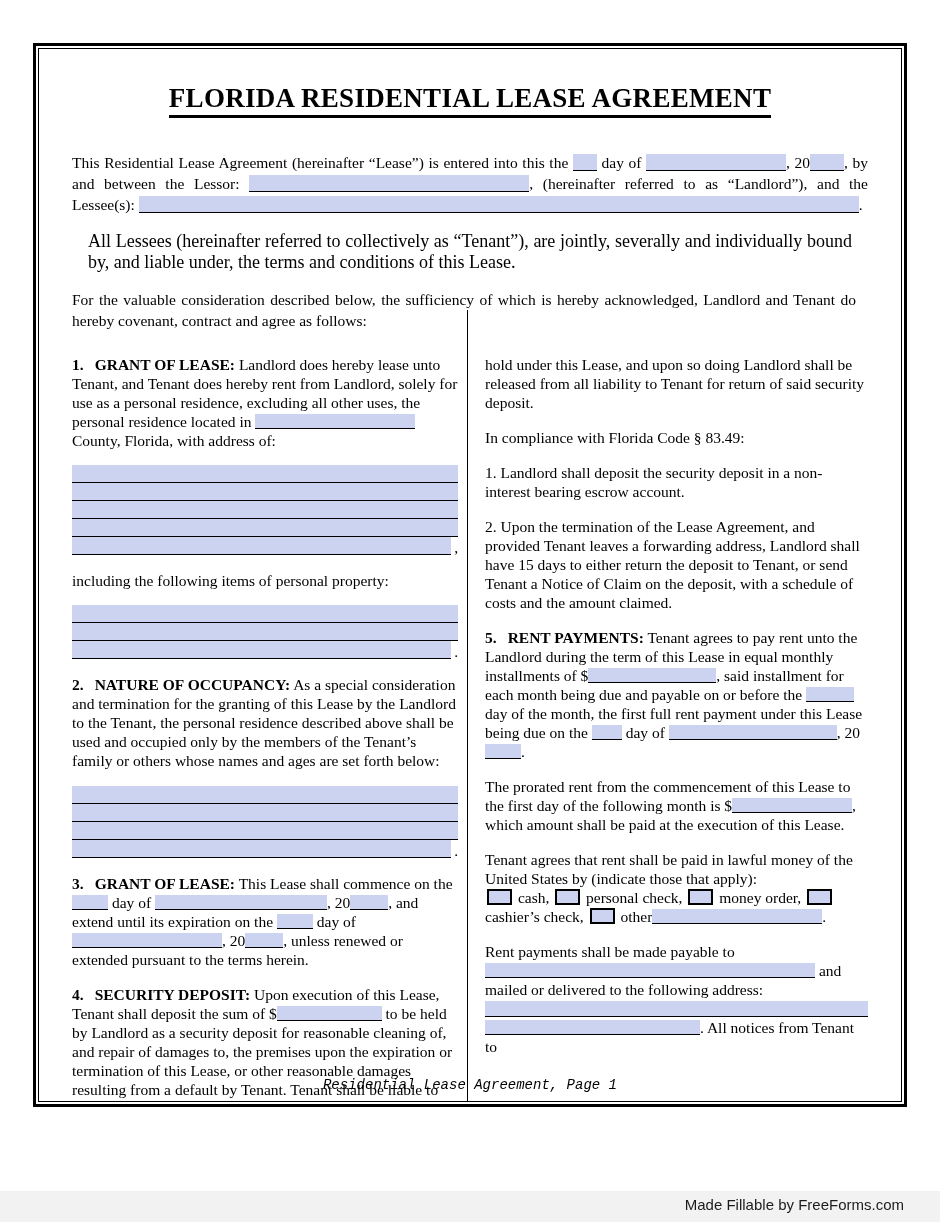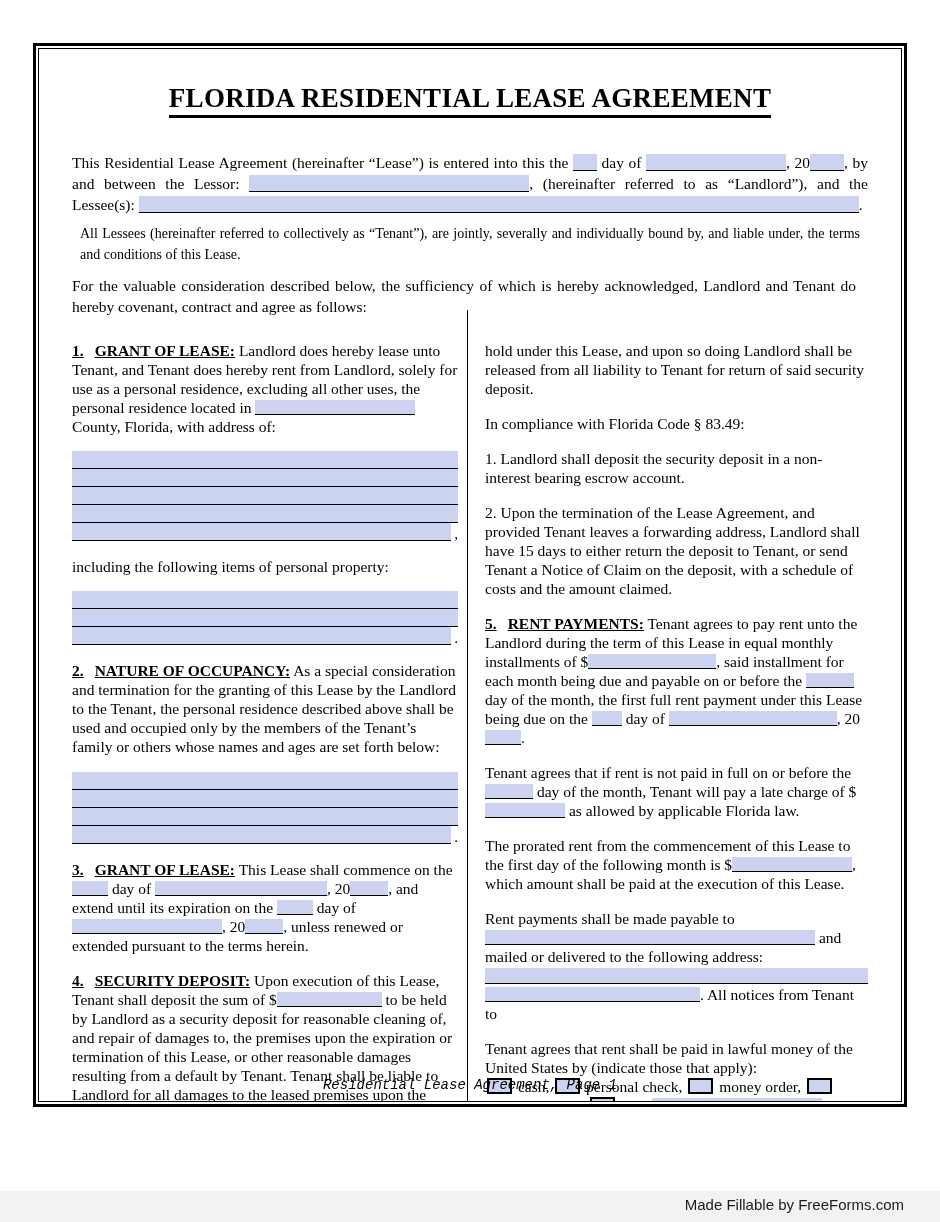--- a/index.html
+++ b/index.html
@@ -15,27 +15,27 @@
   }
   .inner{
     width:100%;height:100%;border:1px solid #000;box-sizing:border-box;
     position:relative;padding:0 33px;overflow:hidden;
   }
   .title{
     text-align:center;margin-top:34px;font-size:27px;font-weight:bold;letter-spacing:.3px;
   }
   .title .tspan{border-bottom:3px solid #000;padding-bottom:2px;}
   .intro{font-size:15.5px;line-height:21px;text-align:justify;margin:38px 0 0 0;}
-  .cont{font-size:14px;line-height:21px;text-align:justify;margin:8px;}
+  .cont{font-size:18px;line-height:21px;text-align:justify;margin:16px;}
   .consider{font-size:15.5px;line-height:21px;text-align:justify;margin:10px 12px 0 0;}
   .cols{display:flex;justify-content:space-between;margin-top:8px;font-size:15.5px;line-height:19px;}
   .colL{width:386px;}
   .colR{width:383px;}
   .gap{margin-top:16px !important;}
-  .sh{font-weight:bold;text-decoration:underline;}
+  .sh{font-weight:bold;}
   .sht{margin-left:11px;}
   .divider{position:absolute;left:428px;top:261px;width:1px;height:840px;background:#000;}
   
   .f{
     display:inline-block;background:#ccd3f0;border-bottom:1px solid #000;
     height:14px;vertical-align:-2px;
   }
   .intro .f{height:16px;vertical-align:-3px;}
   .frow{
     display:inline-block;width:100%;background:#ccd3f0;border-bottom:1px solid #000;
@@ -153,46 +153,42 @@
 
 
         <p class="gap"><b class="sh"><span>5.</span><span class="sht">RENT PAYMENTS:</span></b>
           <span>Tenant agrees to pay rent unto the Landlord during the term of this Lease in equal monthly installments of $</span><span class="f" style="width:128px"></span><span>, said installment for each month being due and payable on or before the</span>
           <span class="f" style="width:48px"></span>
           <span>day of the month, the first full rent payment under this Lease being due on the</span>
           <span class="f" style="width:30px"></span>
           <span>day of</span>
           <span class="f" style="width:168px"></span><span>, 20</span><span class="f" style="width:36px"></span><span>.</span></p>
 
-        <p class="gap"><span>Tenant agrees that if rent is not paid in full on or before the</span>
-          <span class="f" style="width:48px"></span>
-          <span>day of the month, Tenant will pay a late charge of $</span><span class="f" style="width:80px"></span>
-          <span>as allowed by applicable Florida law.</span></p>
 
         <p class="gap"><span>The prorated rent from the commencement of this Lease to the first day of the following month is $</span><span class="f" style="width:120px"></span><span>, which amount shall be paid at the execution of this Lease.</span></p>
-
-        <p class="gap"><span>Rent payments shall be made payable to</span>
-          <span class="f" style="width:330px"></span>
-          <span>and</span>
-          <span>mailed or delivered to the following address:</span>
-          <span class="frow"></span>
-          <span class="f" style="width:215px"></span><span>.  All notices from Tenant to</span></p>
 
         <p class="gap"><span>Tenant agrees that rent shall be paid in lawful money of the United States by (indicate those that apply):</span><br>
           <span class="cb"></span>
           <span>cash,</span>
           <span class="cb"></span>
           <span>personal check,</span>
           <span class="cb"></span>
           <span>money order,</span>
           <span class="cb"></span>
           <span>cashier’s check,</span>
           <span class="cb"></span>
           <span>other</span><span class="f" style="width:170px"></span><span>.</span></p>
 
+        <p class="gap"><span>Rent payments shall be made payable to</span>
+          <span class="f" style="width:330px"></span>
+          <span>and</span>
+          <span>mailed or delivered to the following address:</span>
+          <span class="frow"></span>
+          <span class="f" style="width:215px"></span><span>.  All notices from Tenant to</span></p>
+
       </div>
     </div>
 
     <div class="footer">Residential Lease Agreement, Page 1</div>
   </div>
 </div>
 
 <div class="credit">Made Fillable by FreeForms.com</div>
 
 </body></html>

